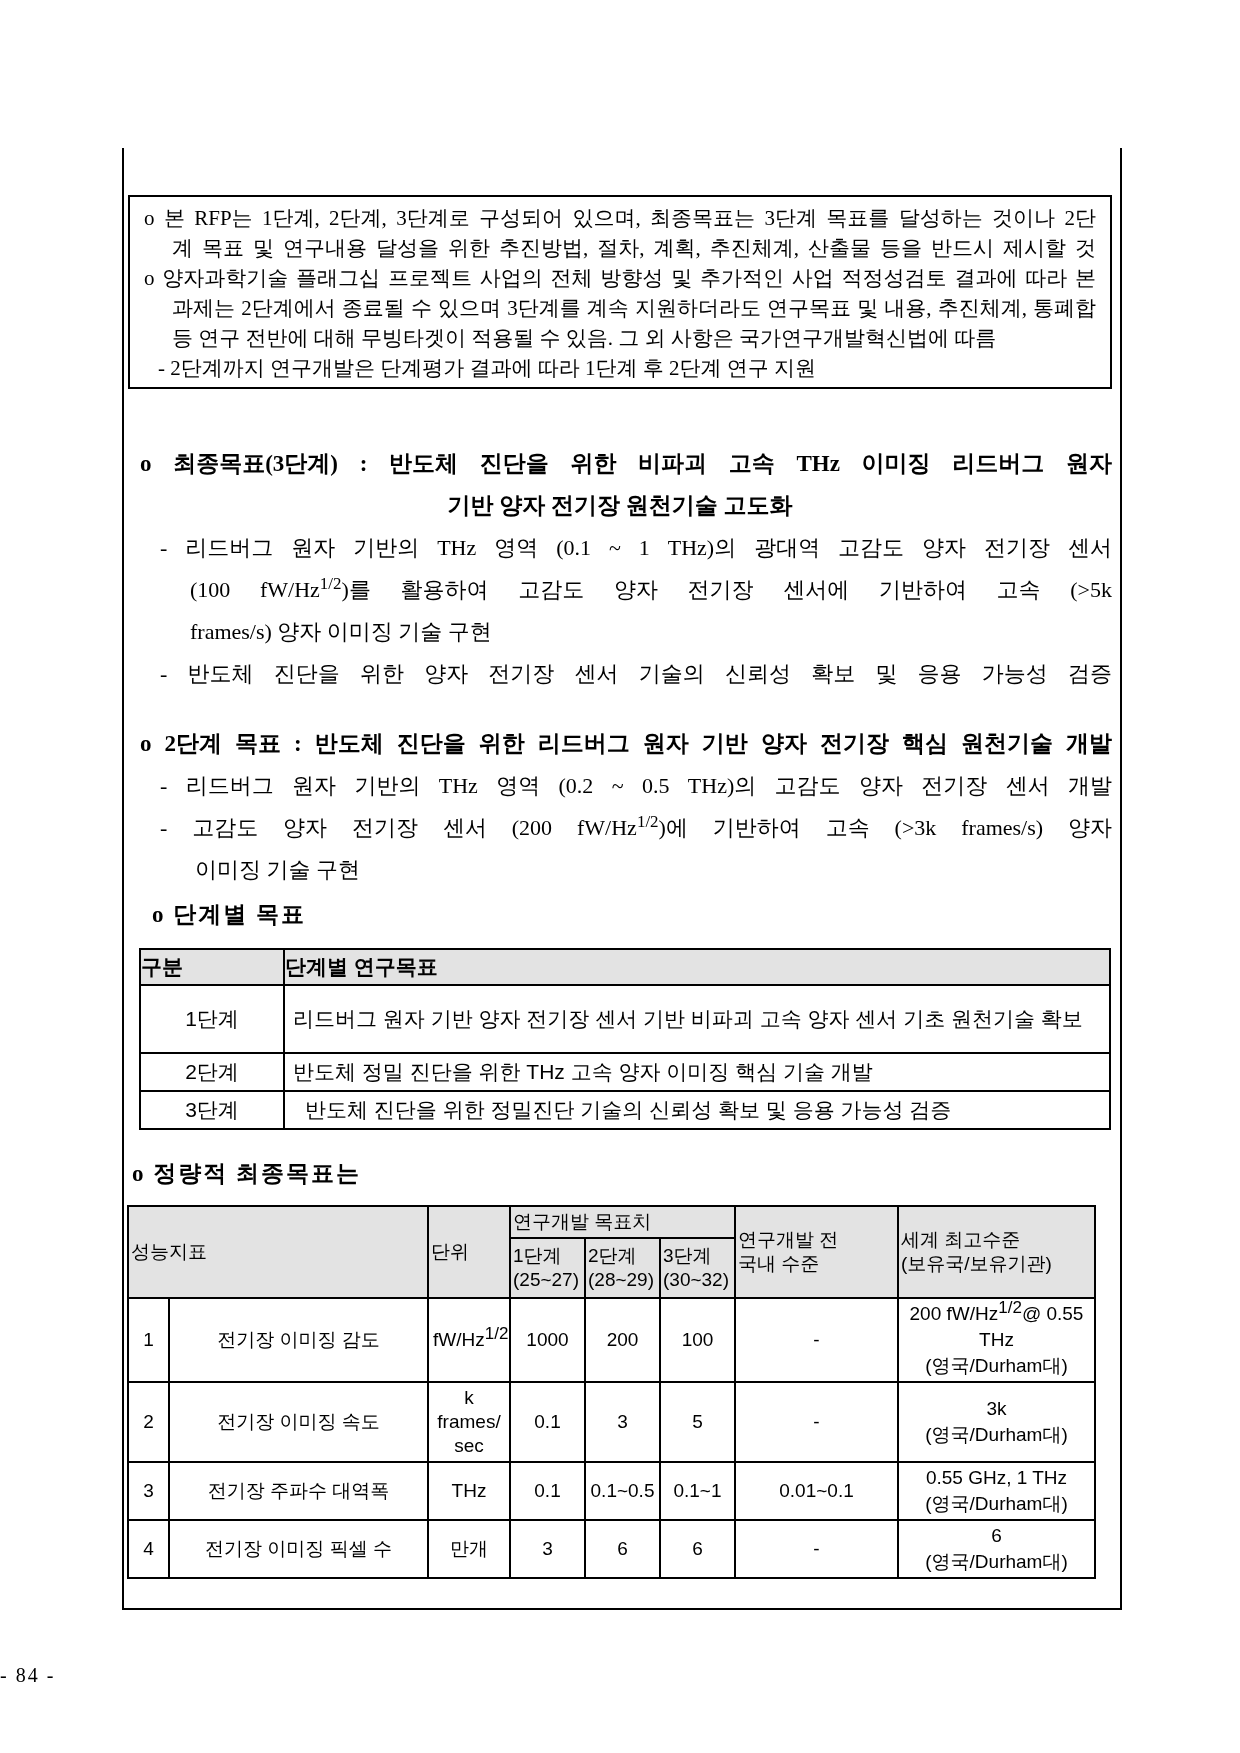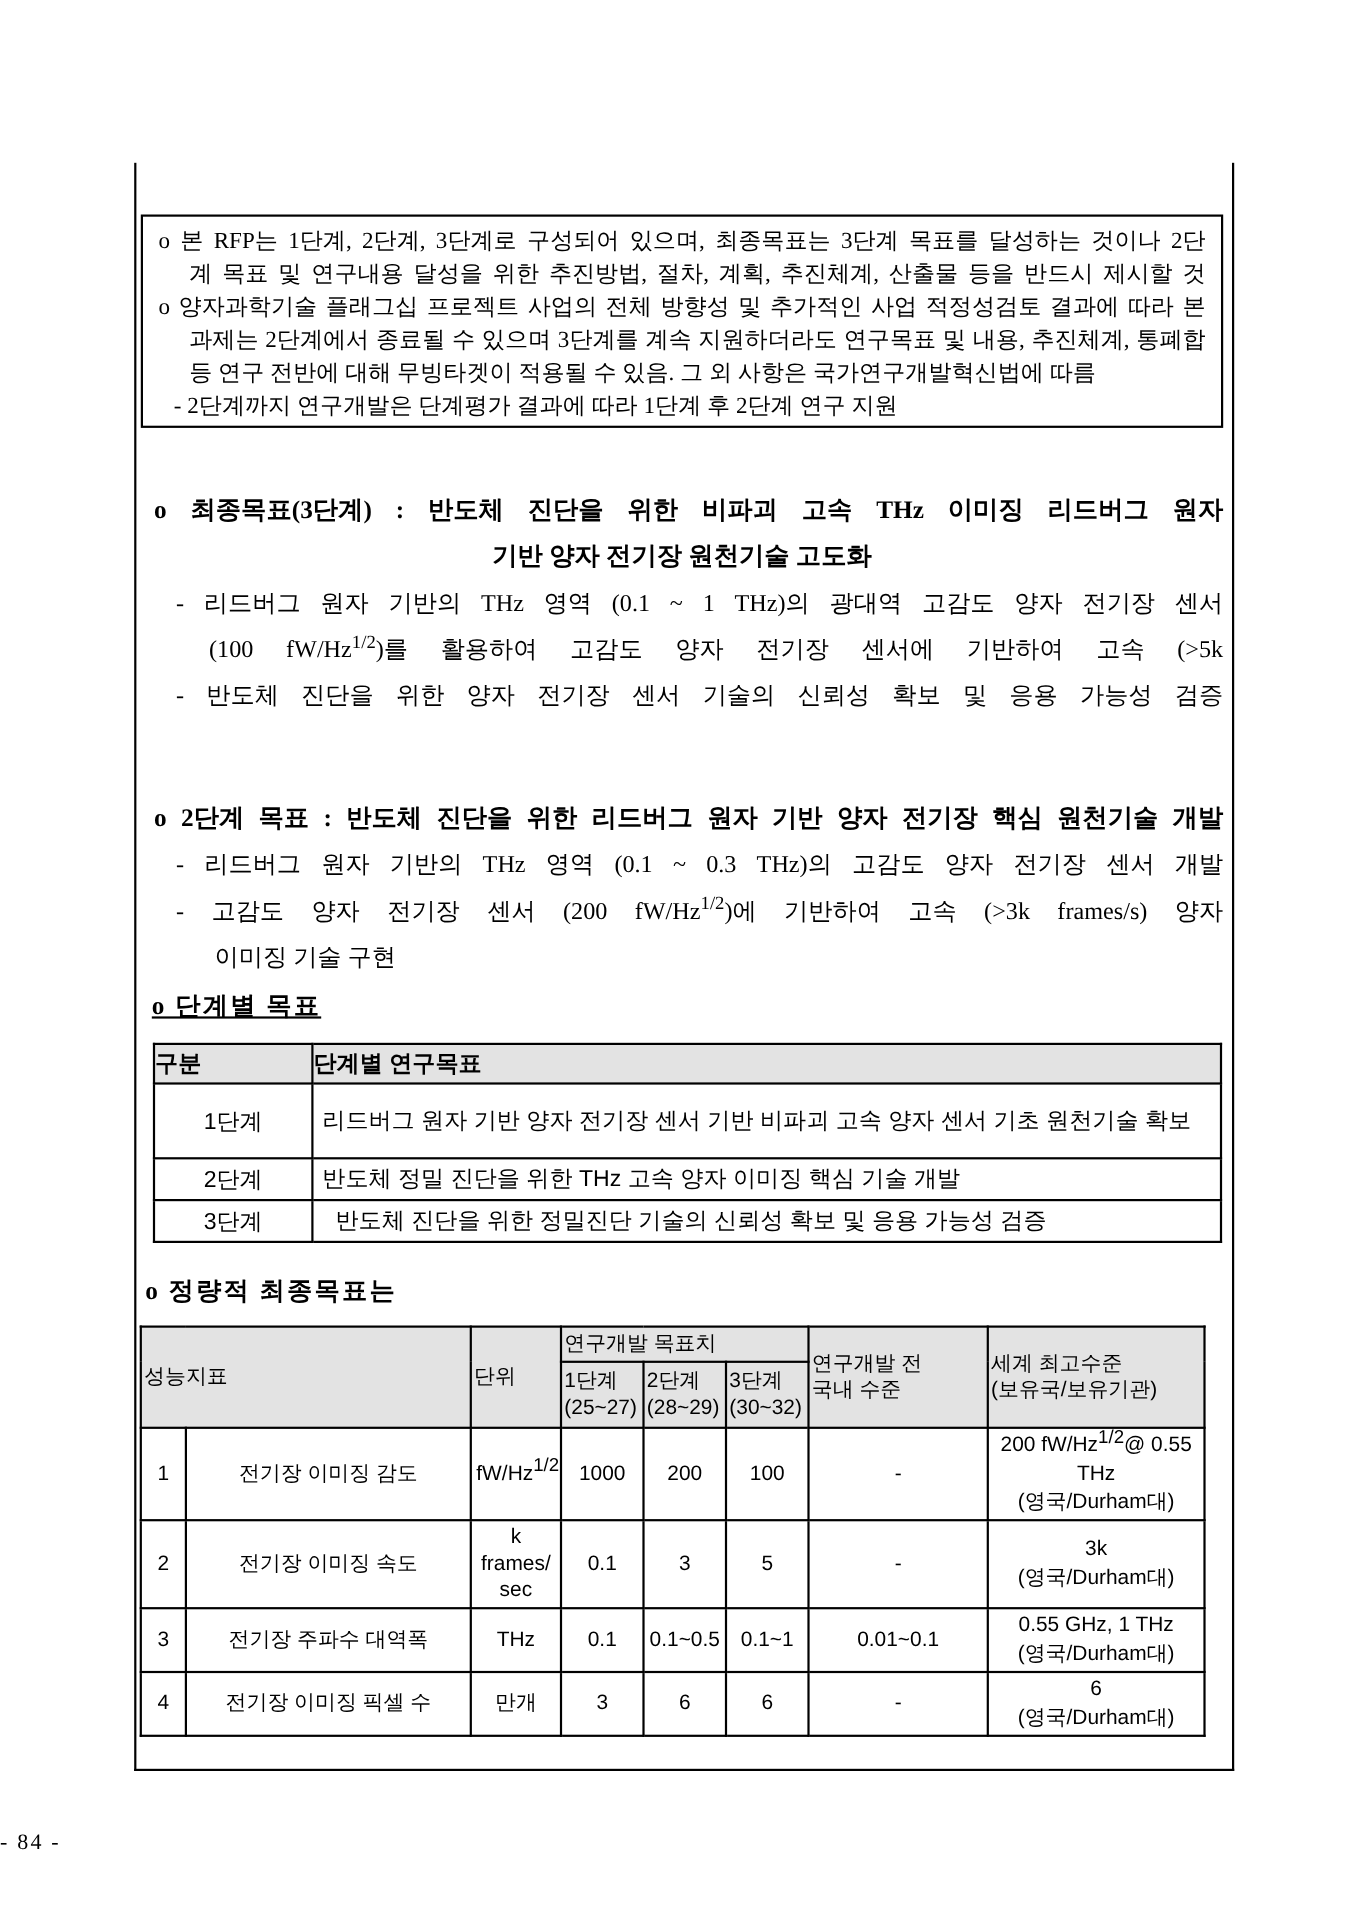--- a/index.html
+++ b/index.html
@@ -39,21 +39,21 @@
   .p12 { padding-left:12px; }
   .p32 { padding-left:32px; }
   .p62 { padding-left:62px; }
   .p67 { padding-left:67px; }
   sup { font-size:17px; line-height:0; vertical-align:super; }
   
   .sec-heading {
     position:absolute; font-size:23px; font-weight:bold; letter-spacing:2px;
     font-family:"Liberation Serif","DejaVu Serif",serif;
   }
-  #h-stage { left:138px; top:899px;text-decoration:underline; }
+  #h-stage { left:152px; top:899px; }
   #h-quant { left:132px; top:1158px; }
   
   table { border-collapse:collapse; table-layout:fixed; }
   td,th { border:2px solid var(--border); vertical-align:middle; }
   th { background:var(--header-bg); font-weight:bold; text-align:left; }
   
   #stage-table {
     position:absolute; left:139px; top:948px; width:970px;
     font-family:"Liberation Sans","DejaVu Sans",sans-serif;
     font-size:21px;
@@ -99,26 +99,27 @@
     <div class="nline jl ind1">과제는 2단계에서 종료될 수 있으며 3단계를 계속 지원하더라도 연구목표 및 내용, 추진체계, 통폐합</div>
     <div class="nline ind1">등 연구 전반에 대해 무빙타겟이 적용될 수 있음. 그 외 사항은 국가연구개발혁신법에 따름</div>
     <div class="nline ind2">- 2단계까지 연구개발은 단계평가 결과에 따라 1단계 후 2단계 연구 지원</div>
   </div>
 
   <div id="sec-final" class="sec">
     <div class="bold jl p12">o  최종목표(3단계) : 반도체 진단을 위한 비파괴 고속 THz 이미징 리드버그 원자</div>
     <div class="bold center">기반 양자 전기장 원천기술 고도화</div>
     <div class="jl p32">- 리드버그 원자 기반의 THz 영역 (0.1 ~ 1 THz)의 광대역 고감도 양자 전기장 센서</div>
     <div class="jl p62"><span>(100 fW/Hz</span><sup>1/2</sup><span>)를 활용하여 고감도 양자 전기장 센서에 기반하여 고속 (&gt;5k</span></div>
+    <div class="p62">frames/s) 양자 이미징 기술 구현</div>
     <div class="jl p32">- 반도체 진단을 위한 양자 전기장 센서 기술의 신뢰성 확보 및 응용 가능성 검증</div>
   </div>
 
   <div id="sec-stage2" class="sec">
     <div class="bold jl p12">o 2단계 목표 : 반도체 진단을 위한 리드버그 원자 기반 양자 전기장 핵심 원천기술 개발</div>
-    <div class="jl p32">- 리드버그 원자 기반의 THz 영역 (0.1 ~ 0.3 THz)의 고감도 양자 전기장 센서 개발</div>
+    <div class="jl p32">- 리드버그 원자 기반의 THz 영역 (0.2 ~ 0.5 THz)의 고감도 양자 전기장 센서 개발</div>
     <div class="jl p32"><span>- 고감도 양자 전기장 센서 (200 fW/Hz</span><sup>1/2</sup><span>)에 기반하여 고속 (&gt;3k frames/s) 양자</span></div>
     <div class="p67">이미징 기술 구현</div>
   </div>
 
   <div id="h-stage" class="sec-heading">o 단계별 목표</div>
 
   <table id="stage-table">
     <colgroup>
         <col style="width:144px">
         <col style="width:826px">

